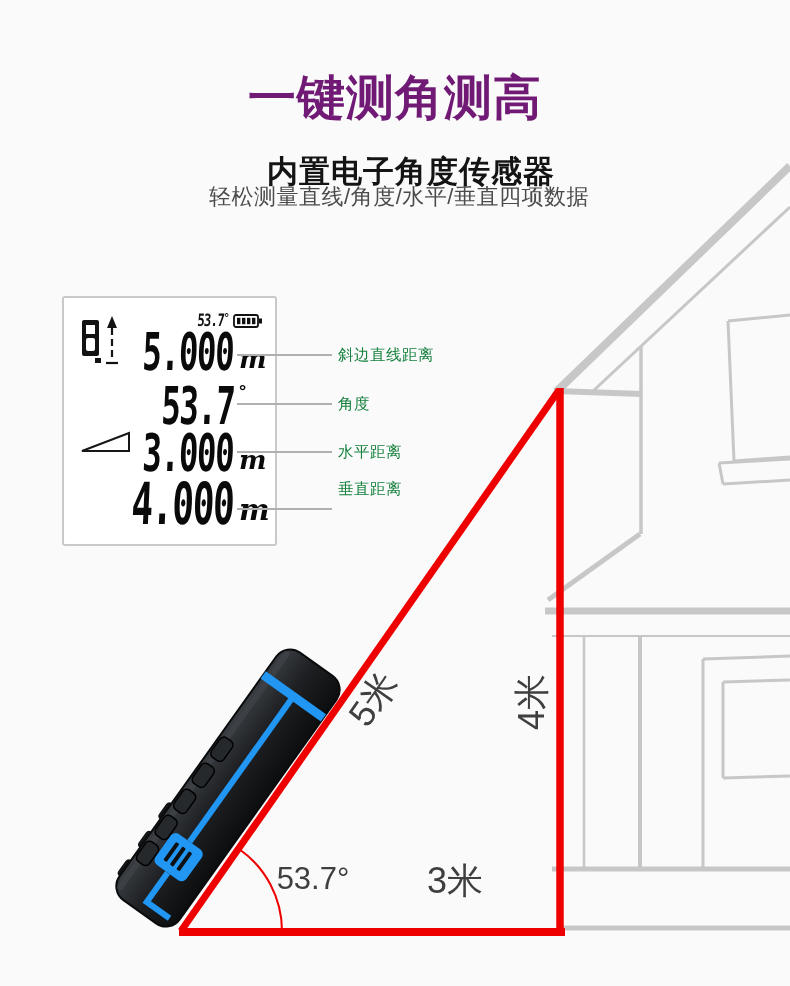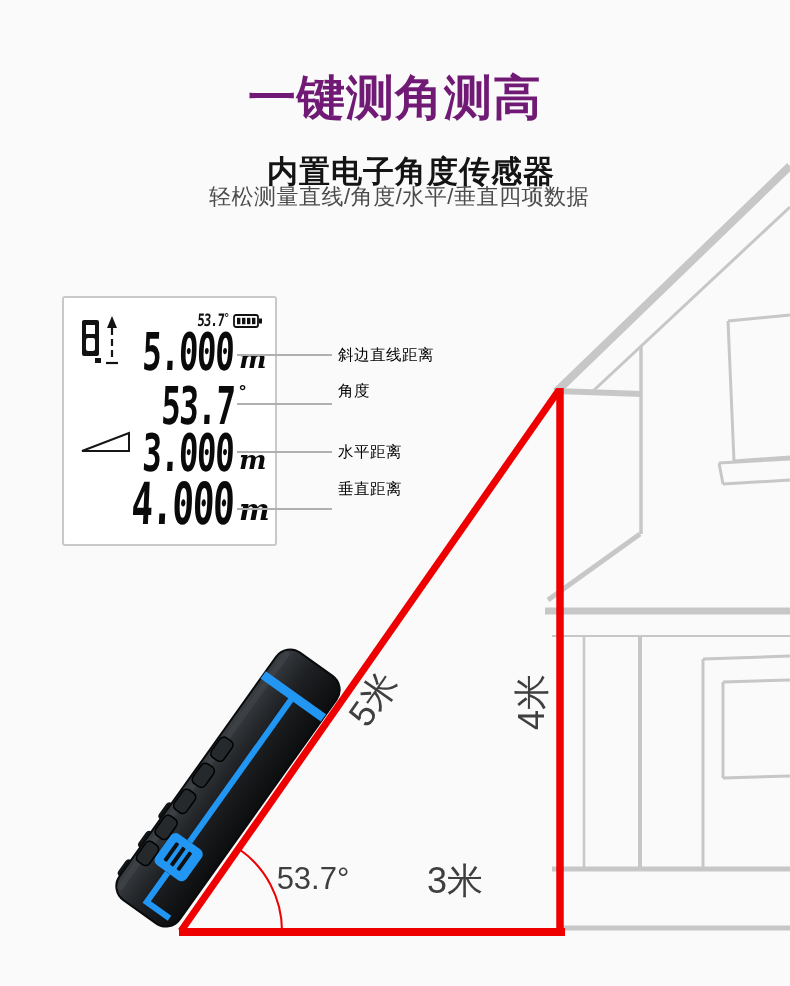--- a/index.html
+++ b/index.html
@@ -54,24 +54,24 @@
     font-family:"Liberation Sans",sans-serif;font-style:normal;font-size:18px;
     align-self:flex-start;margin:-4px 0 0 6px;
   }
   .row1{top:34px;}  .row2{top:88px;}  .row3{top:135px;}  .row4{top:183px;}
   .ref-icon{position:absolute;left:16px;top:16px;}
   .ang-icon{position:absolute;left:16px;top:130px;}
   
   .callout{position:absolute;height:2px;background:#b0b0b0;width:95px;left:237px;}
   .c1{top:354px;} .c2{top:403px;} .c3{top:451px;} .c4{top:508px;}
   .callout-label{
-    position:absolute;left:338px;font-size:15.5px;color:#000000;
+    position:absolute;left:338px;font-size:15.5px;color:#15803d;
     letter-spacing:0.5px;white-space:nowrap;line-height:18px;
   }
-  .l1{top:346px;} .l2{top:382px;} .l3{top:443px;text-align:center;} .l4{top:480px;}
+  .l1{top:346px;} .l2{top:395px;} .l3{top:443px;text-align:center;} .l4{top:480px;}
   .scene text{
     font-family:"Liberation Sans","DejaVu Sans",sans-serif;fill:#3f3f3f;
   }
 </style>
 </head>
 <body>
 
 <div class="page">
 
   <svg class="scene" viewBox="0 0 790 986">

